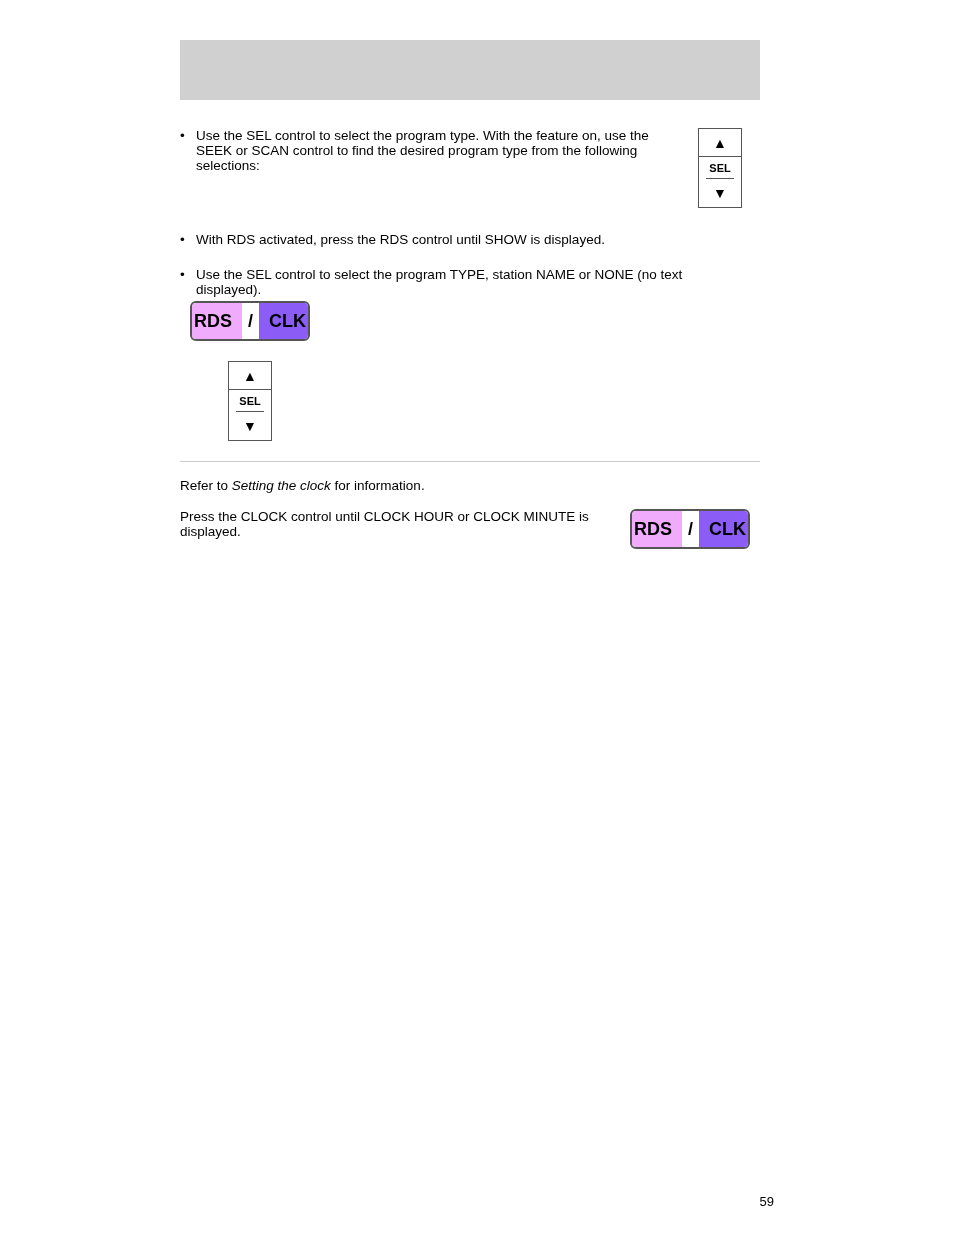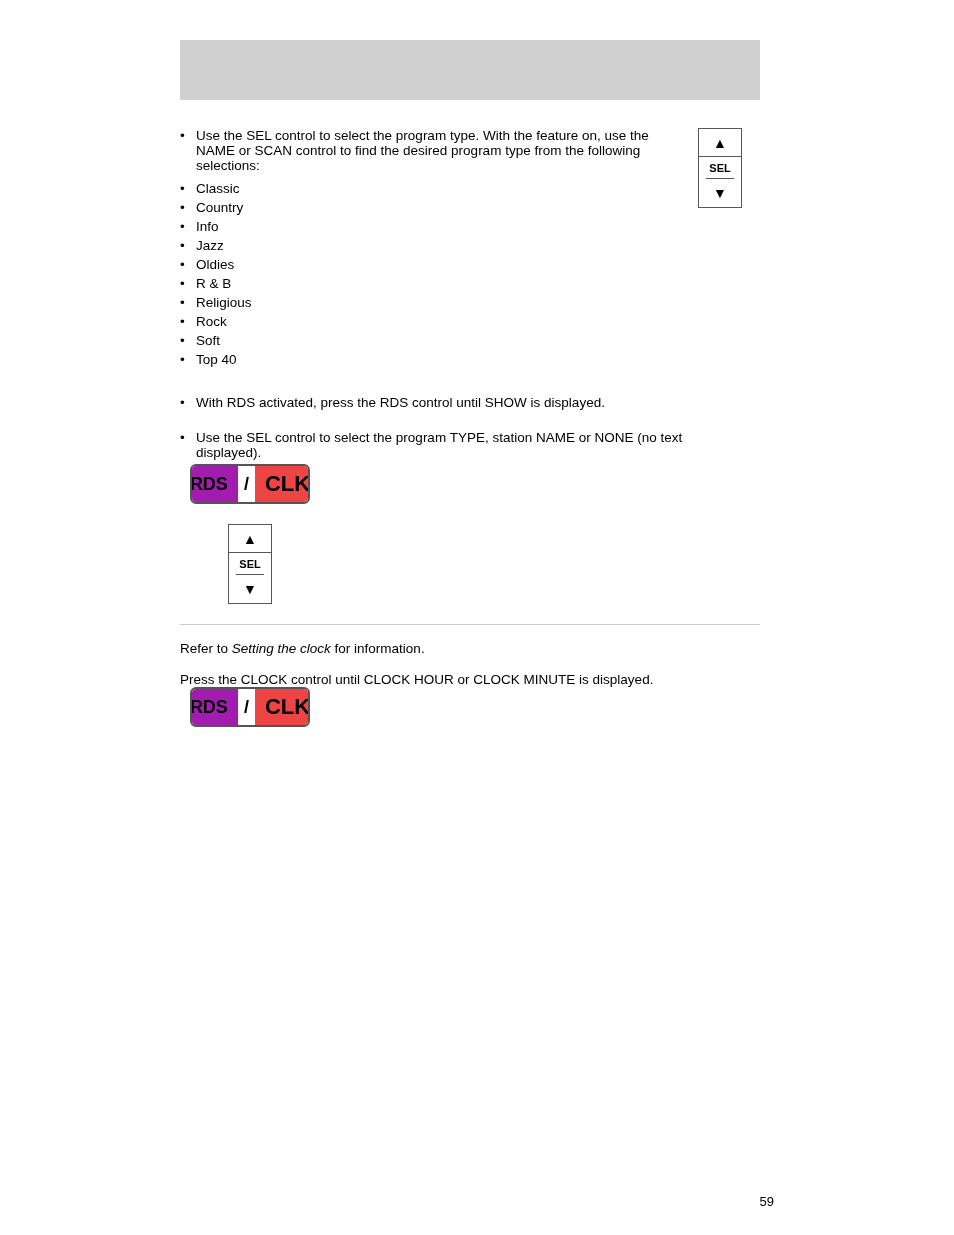--- a/index.html
+++ b/index.html
@@ -139,21 +139,21 @@
       align-items: center;
       justify-content: center;
       border: 2px solid #555;
       border-radius: 6px;
       overflow: hidden;
       width: 120px;
       height: 40px;
     }
 
     .rds-part {
-      background: #a21caf;
+      background: #f0abfc;
       color: #000;
       font-weight: bold;
       font-size: 18px;
       padding: 7px 10px;
       height: 100%;
       display: flex;
       align-items: center;
     }
 
     .slash-part {
@@ -161,24 +161,24 @@
       color: #000;
       font-weight: bold;
       font-size: 18px;
       padding: 4px 6px;
       height: 100%;
       display: flex;
       align-items: center;
     }
 
     .clk-part {
-      background: #ef4444;
+      background: #8b5cf6;
       color: #000;
       font-weight: bold;
-      font-size: 22px;
+      font-size: 18px;
       padding: 22px 10px;
       height: 100%;
       display: flex;
       align-items: center;
     }
 
     
     .divider {
       border: none;
       border-top: 1px solid #ccc;
@@ -192,21 +192,21 @@
       margin-top: 16px;
     }
 
     .refer-text em {
       font-style: italic;
     }
 
     
     .press-section {
       display: flex;
-      flex-direction: column;
+      flex-direction: row;
       margin-top: 8px;
     }
 
     .press-text {
       flex: 1;
       padding-right: 20px;
       font-size: 13.5px;
     }
 
     .press-control {
@@ -248,34 +248,22 @@
 
 <div class="page-container">
 
   <div class="header-bar"></div>
 
   <div class="content-area">
 
     <div class="section-row">
       <div class="section-text">
         <div class="first-bullet">
-          <span>Use the SEL control to select the program type. With the feature on, use the NAME or SCAN control to find the desired program type from the following selections:</span>
-        </div>
-        <ul class="bullet-list">
-          <li>Classic</li>
-          <li>Country</li>
-          <li>Info</li>
-          <li>Jazz</li>
-          <li>Oldies</li>
-          <li>R &amp; B</li>
-          <li>Religious</li>
-          <li>Rock</li>
-          <li>Soft</li>
-          <li>Top 40</li>
-        </ul>
+          <span>Use the SEL control to select the program type. With the feature on, use the SEEK or SCAN control to find the desired program type from the following selections:</span>
+        </div>
       </div>
       <div class="section-control">
         <div class="sel-control">
           <div class="sel-arrow-up">
             <span>▲</span>
           </div>
           <div class="sel-label">SEL</div>
           <div class="sel-arrow-down">
             <span>▼</span>
           </div>

